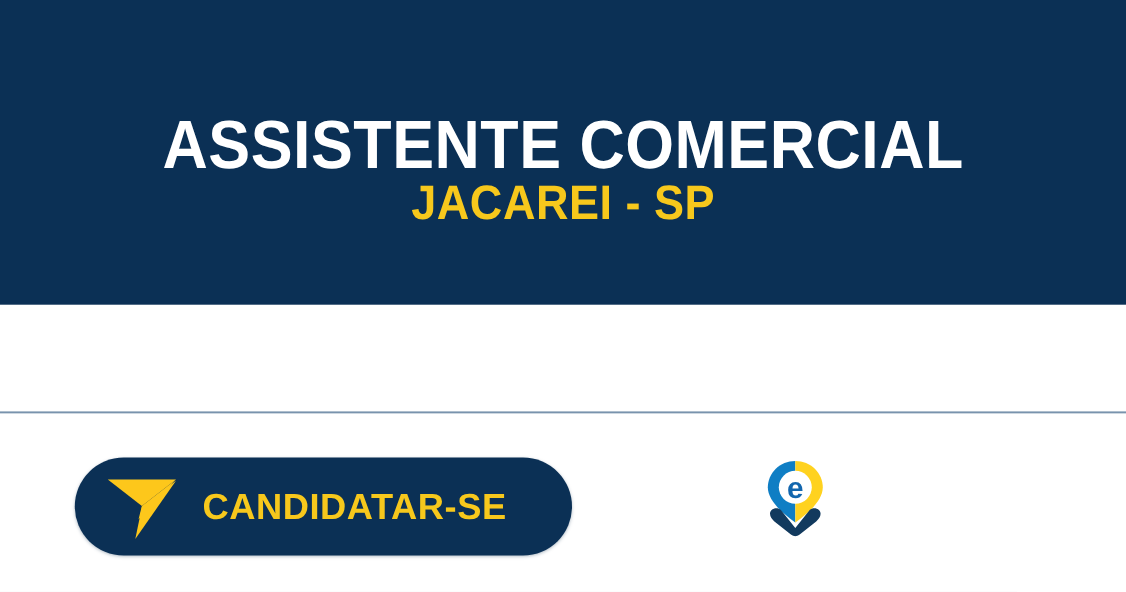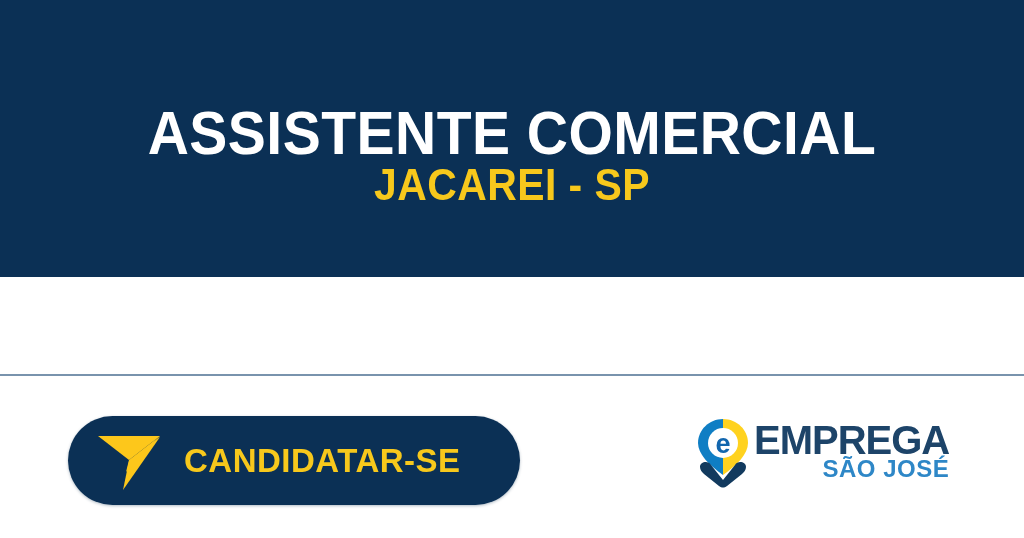--- a/index.html
+++ b/index.html
@@ -192,19 +192,15 @@
       <path d="M26 1 C12 1 1 12 1 25 C1 36 12 47 26 57 Z" fill="#0f7ec4"></path>
 
       <path d="M26 1 C40 1 51 12 51 25 C51 36 40 47 26 57 Z" fill="#ffd21f"></path>
 
       <circle cx="26" cy="25" r="15" fill="#ffffff"></circle>
 
       <text x="26" y="35" text-anchor="middle" font-family="'Liberation Sans', sans-serif" font-size="27" font-weight="bold" fill="#1266ae">e</text>
 
       <path d="M3 49 C3 44 11 42 14 47 L26 62 L38 47 C41 42 49 44 49 49 C49 52 47 54 45 56 L30 68 C27 70 25 70 22 68 L7 56 C5 54 3 52 3 49 Z" fill="#123a5e"></path>
     </svg>
-    <div class="brand-text">
-      <span class="brand-primary">EMPREGA</span>
-      <span class="brand-secondary">SÃO JOSÉ</span>
-    </div>
   </div>
 
 </div>
 
 </body></html>

